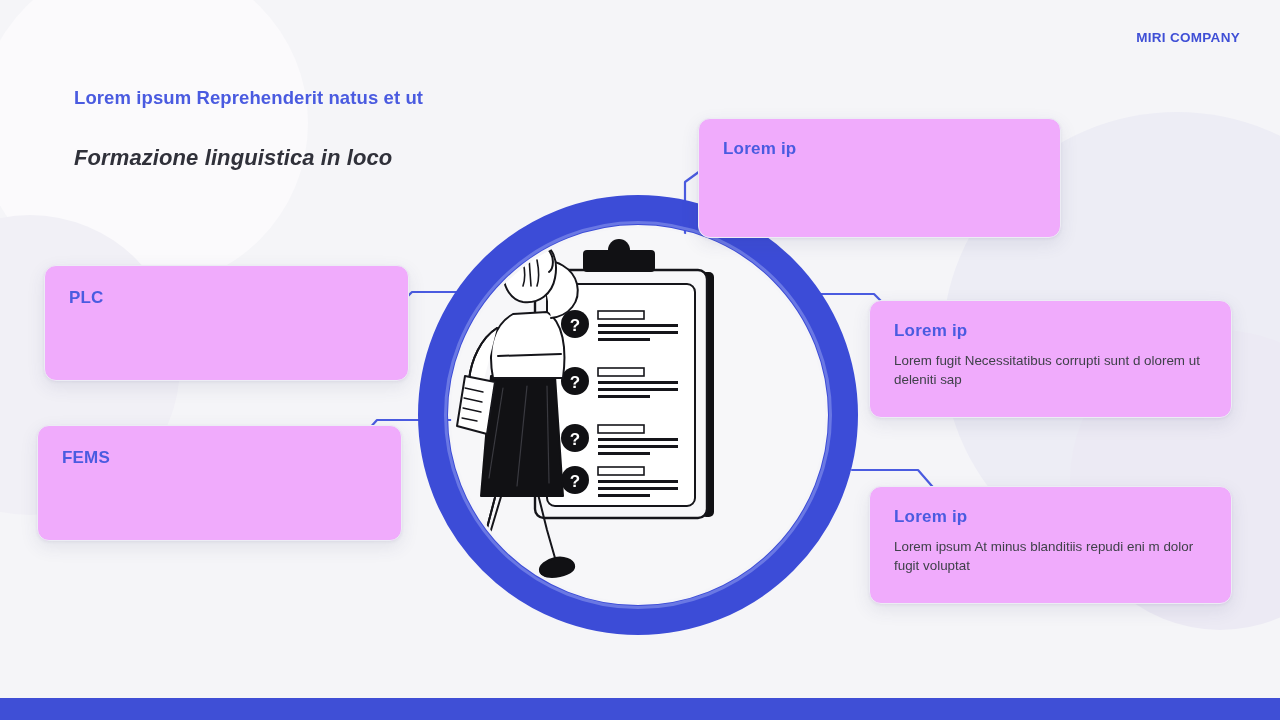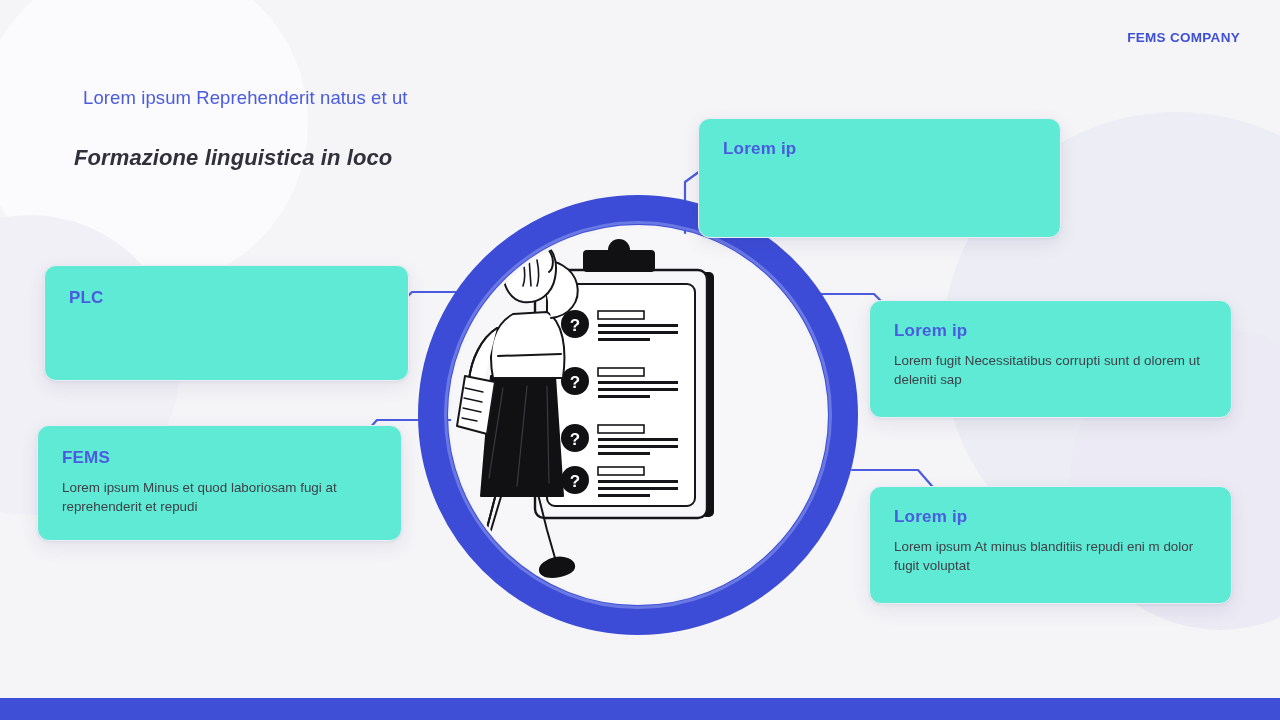--- a/index.html
+++ b/index.html
@@ -39,21 +39,21 @@
   
   .company{
     position:absolute;right:40px;top:30px;
     font-size:13.5px;font-weight:700;letter-spacing:.3px;
     color:#3f4fd6;
   }
 
   
   .eyebrow{
     position:absolute;left:74px;top:87px;
-    font-size:18.5px;font-weight:400;color:#4a5be0;letter-spacing:.1px;margin-left:9px;
+    font-size:18.5px;font-weight:700;color:#4a5be0;letter-spacing:.1px;
   }
   .title{
     position:absolute;left:74px;top:145px;
     font-size:22px;font-weight:700;color:#30313a;letter-spacing:.1px;font-style:italic;
   }
 
   
   .connectors{position:absolute;left:0;top:0;width:1280px;height:720px;pointer-events:none;}
 
   
@@ -67,21 +67,21 @@
     border-radius:50%;border:3px solid #6a78e4;box-sizing:border-box;
   }
   .ring-face{
     position:absolute;left:33px;top:33px;width:374px;height:374px;
     border-radius:50%;background:#f7f7f9;
   }
   .illus{position:absolute;left:33px;top:33px;width:374px;height:374px;}
 
   
   .card{
-    position:absolute;background:#5eead4;border-radius:12px;
+    position:absolute;background:#f0abfc;border-radius:12px;
     box-shadow:0 6px 18px rgba(60,60,110,.10), 0 1px 3px rgba(60,60,110,.07);
     border:1px solid #ececf4;
     box-sizing:border-box;
   }
   .card .c-title{
     font-size:17px;font-weight:700;color:#4a5be0;letter-spacing:.2px;
     margin:0 0 10px 0;
   }
   .card .c-body{
     font-size:13.4px;line-height:1.45;color:#3f4149;margin:0;
@@ -102,21 +102,21 @@
 </head>
 <body>
 
 <div class="stage">
 
   <div class="blob blob-tl"></div>
   <div class="blob blob-ml"></div>
   <div class="blob blob-r"></div>
   <div class="blob blob-r2"></div>
 
-  <div class="company">FEMS COMPANY</div>
+  <div class="company">MIRI COMPANY</div>
 
   <div class="eyebrow">Lorem ipsum Reprehenderit natus et ut</div>
   <div class="title">Formazione linguistica in loco</div>
 
   <svg class="connectors" viewBox="0 0 1280 720">
     <g fill="none" stroke="#4a5be0" stroke-width="2.2" stroke-linecap="round" stroke-linejoin="round">
 
       <path d="M 396 308 L 412 292 L 474 292"></path>
 
       <path d="M 359 440 L 377 420 L 462 420"></path>
@@ -246,21 +246,20 @@
 
   <div class="card" id="card-plc">
     <div class="card-inner">
       <p class="c-title">PLC</p>
     </div>
   </div>
 
   <div class="card" id="card-fems">
     <div class="card-inner">
       <p class="c-title">FEMS</p>
-      <p class="c-body">Lorem ipsum Minus et quod laboriosam fugi at reprehenderit et repudi</p>
     </div>
   </div>
 
   <div class="card" id="card-tr">
     <div class="card-inner">
       <p class="c-title">Lorem ip</p>
     </div>
   </div>
 
   <div class="card" id="card-mr">

